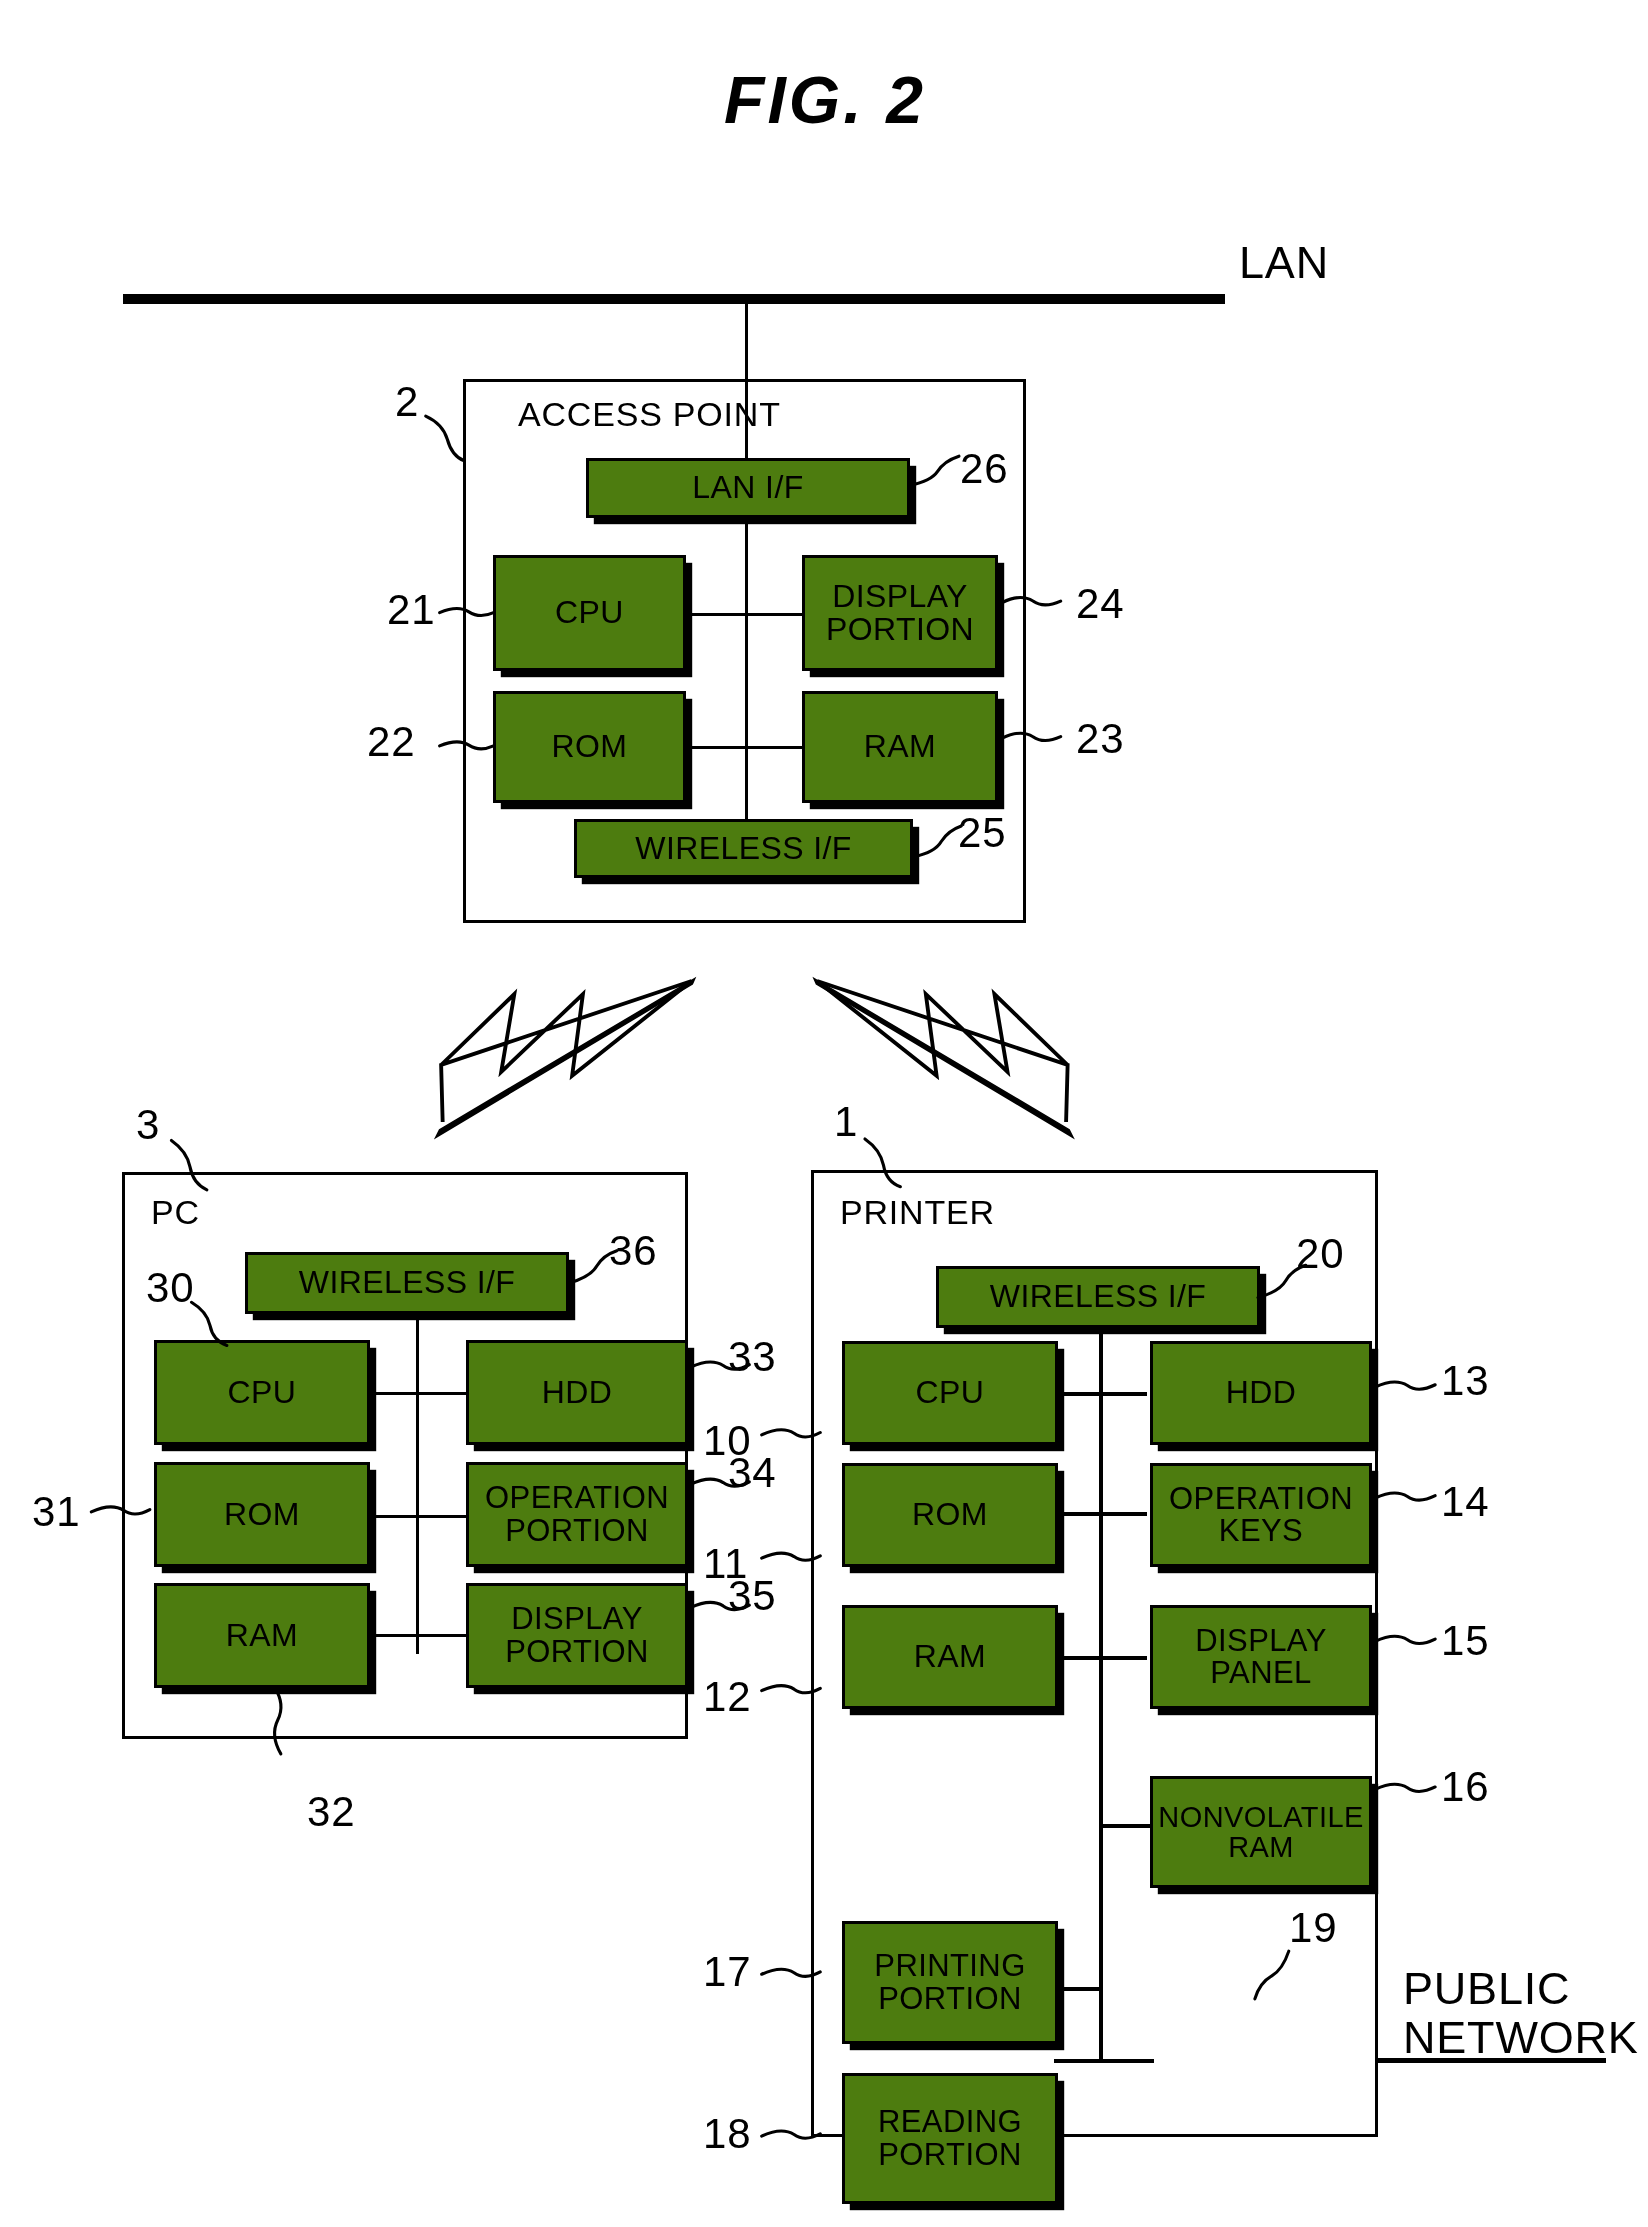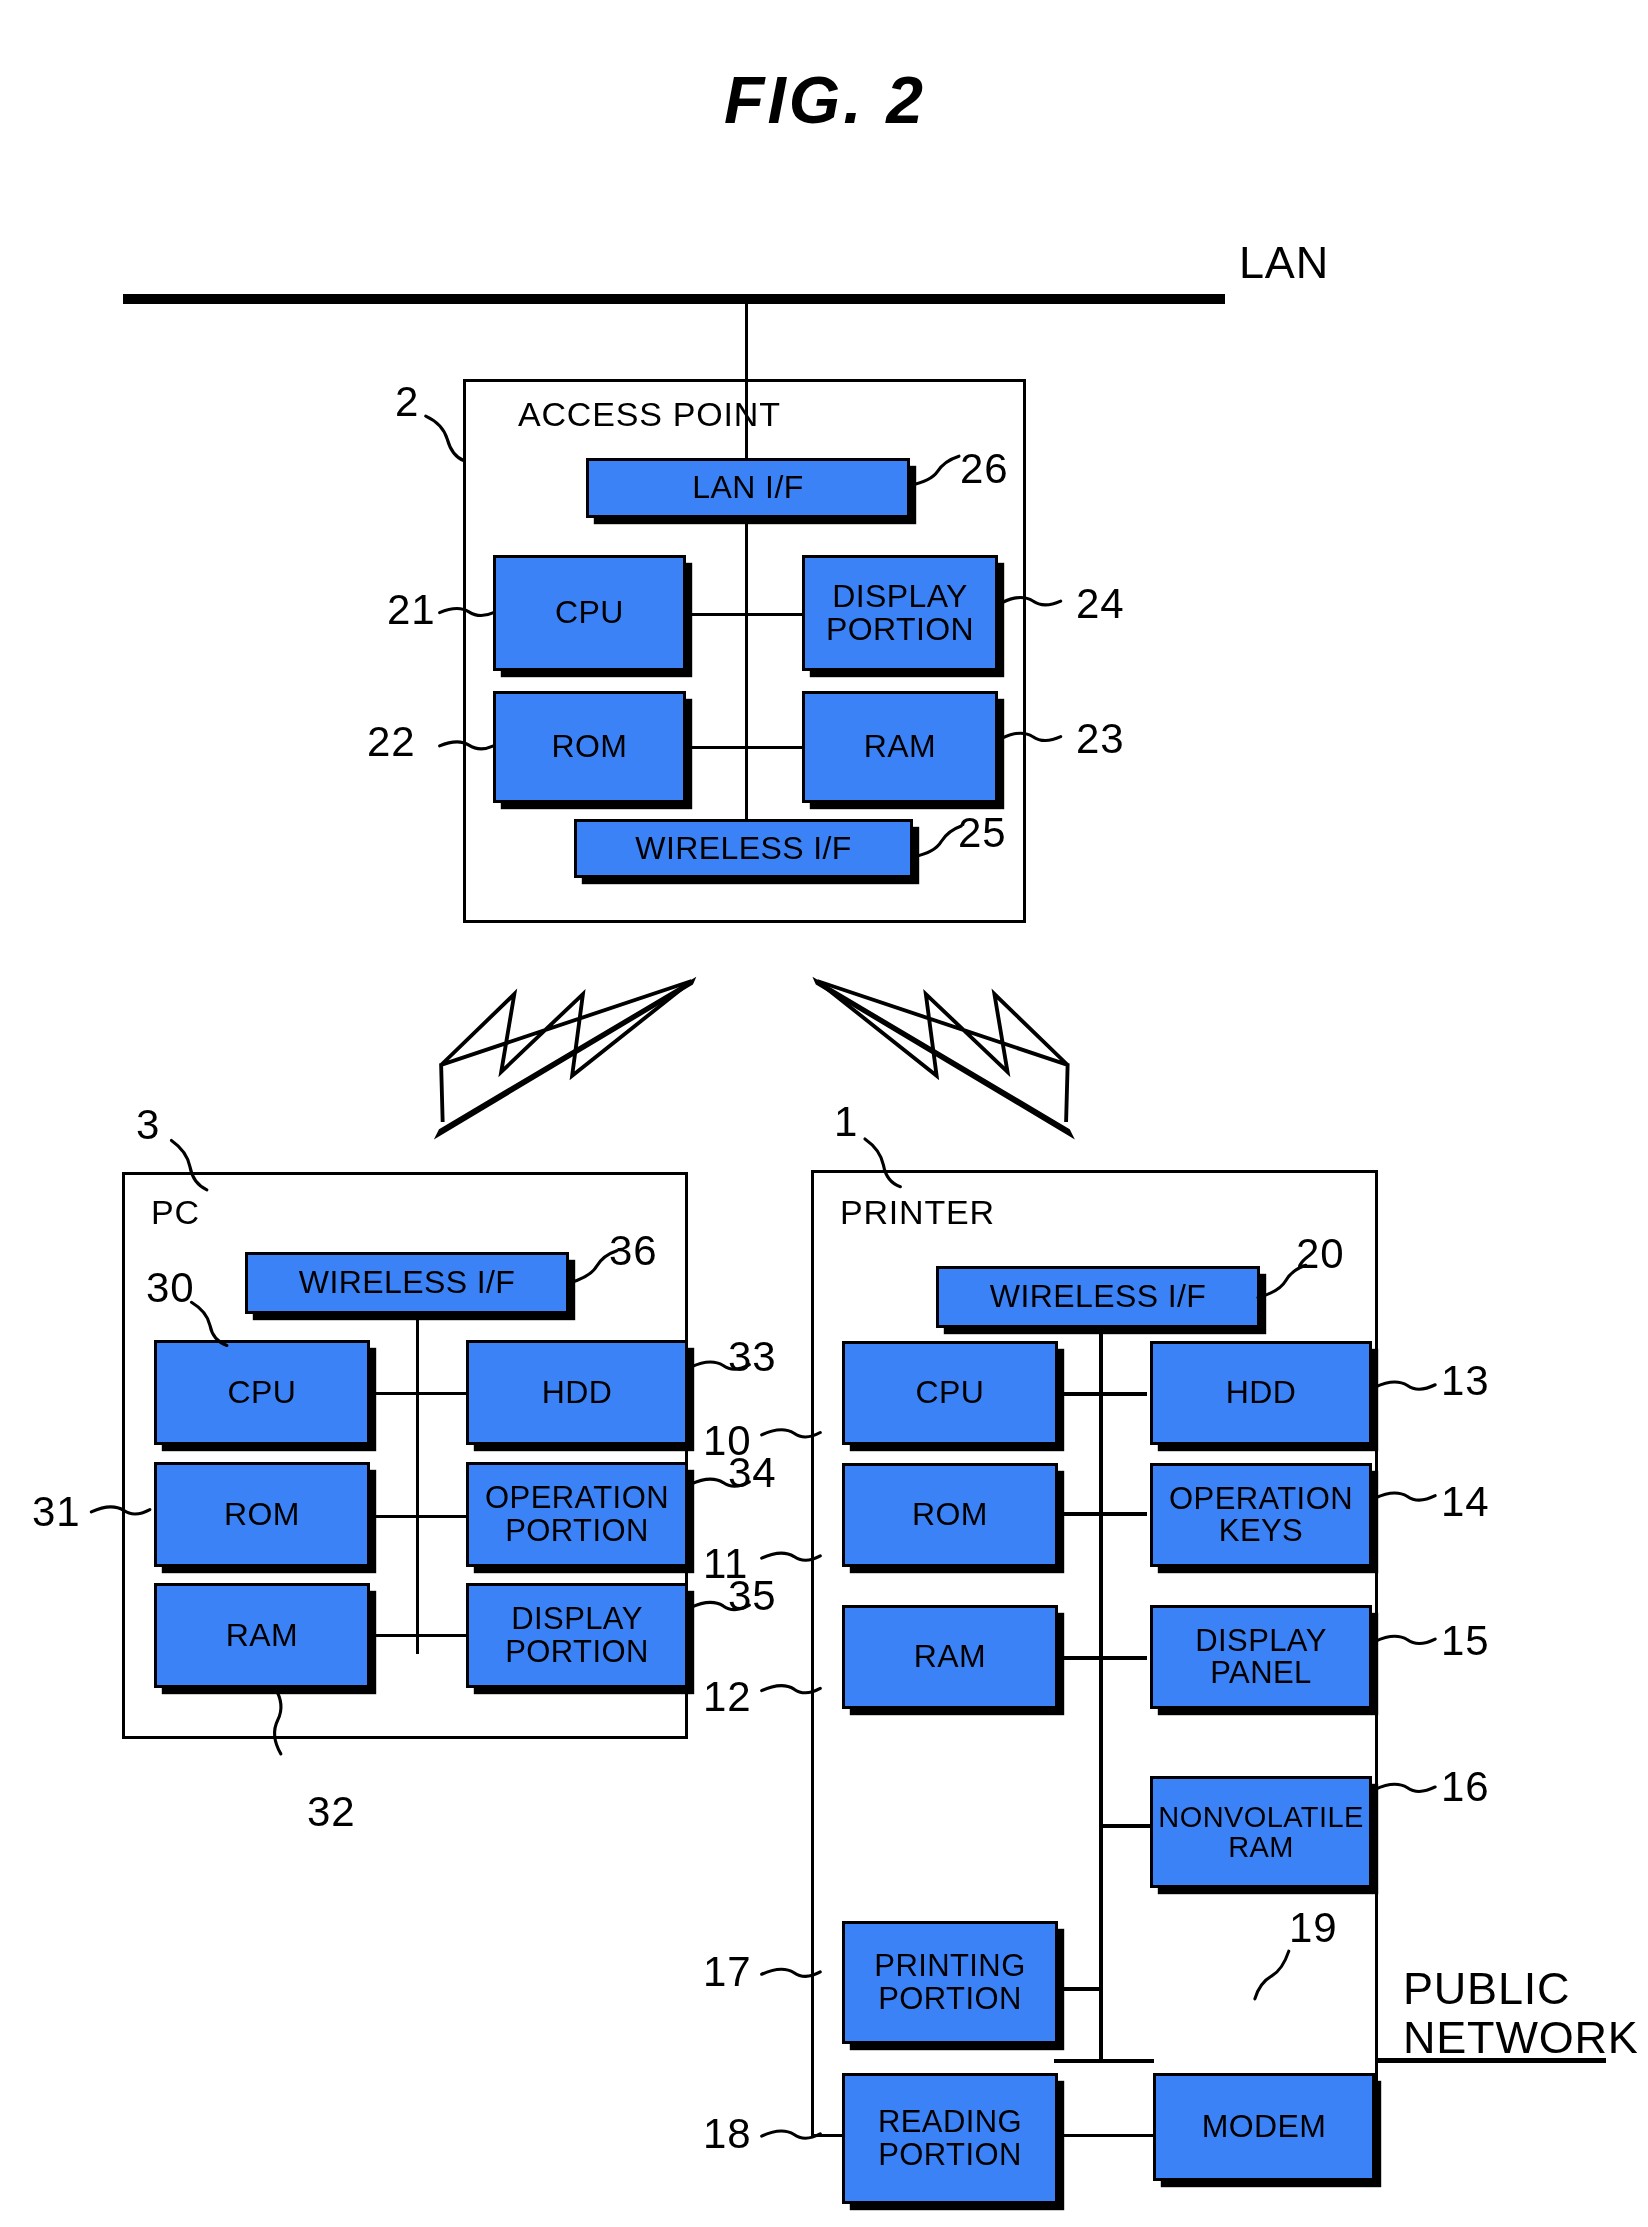--- a/index.html
+++ b/index.html
@@ -46,21 +46,21 @@
     font-size: 34px;
     letter-spacing: 0.8px;
     white-space: nowrap;
   }
 
   
   .block {
     position: absolute;
     border: 3.9px solid #000;
     box-sizing: border-box;
-    background: #3b82f6;
+    background: #4d7c0f;
     box-shadow: 7px 7px 0 -0.8px #000;
     display: flex;
     align-items: center;
     justify-content: center;
     text-align: center;
     line-height: 1.04;
     font-size: 32px;
     letter-spacing: 0.4px;
     z-index: 4;
   }
@@ -284,23 +284,20 @@
   <div class="ref" style="left:703px; top:1948px;">17</div>
 
   <div class="block small" style="left:842px; top:2073px; width:216px; height:131px;">
     <span>
       <span>READING</span><br>
       <span>PORTION</span>
     </span>
   </div>
   <div class="ref" style="left:703px; top:2110px;">18</div>
 
-  <div class="block" style="left:1153px; top:2073px; width:222px; height:108px;">
-    <span>MODEM</span>
-  </div>
   <div class="ref" style="left:1289px; top:1904px;text-align:center;">19</div>
 
   <div class="trunk" style="left:1375px; top:2058px; width:231px; height:5.4px;"></div>
   <div class="plain-label" style="left:1403px; top:1965px; width:224px; text-align:left;">
     <span>PUBLIC</span><br>
     <span>NETWORK</span>
   </div>
 
   <svg class="overlay" viewBox="0 0 2139 2890" xmlns="http://www.w3.org/2000/svg">
     <g fill="none" stroke="#000" stroke-width="4" stroke-linecap="round">

